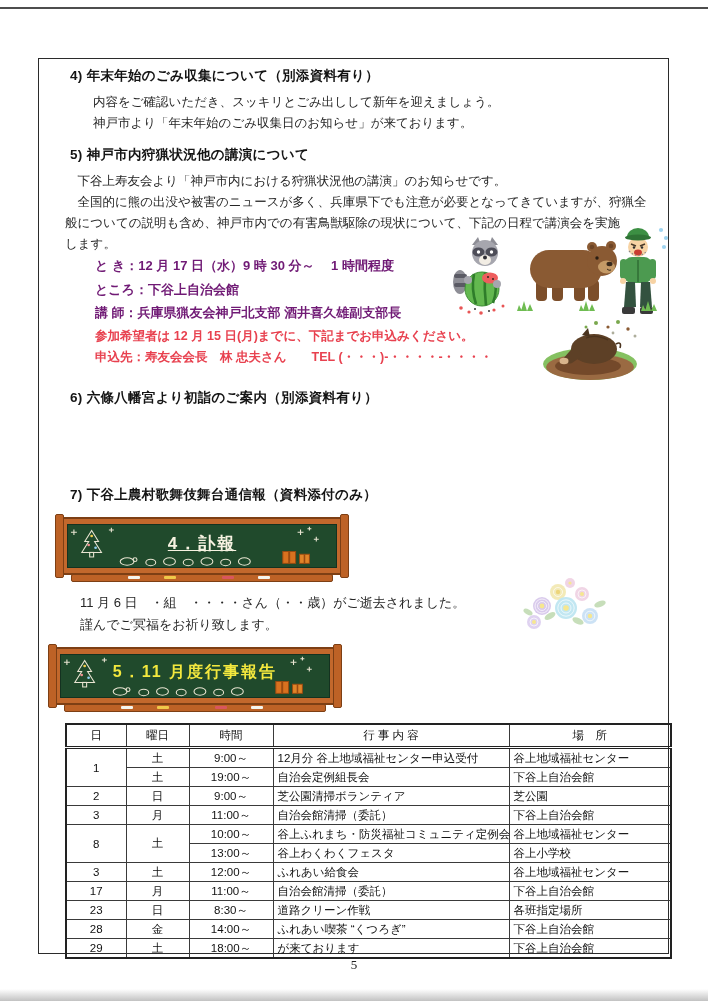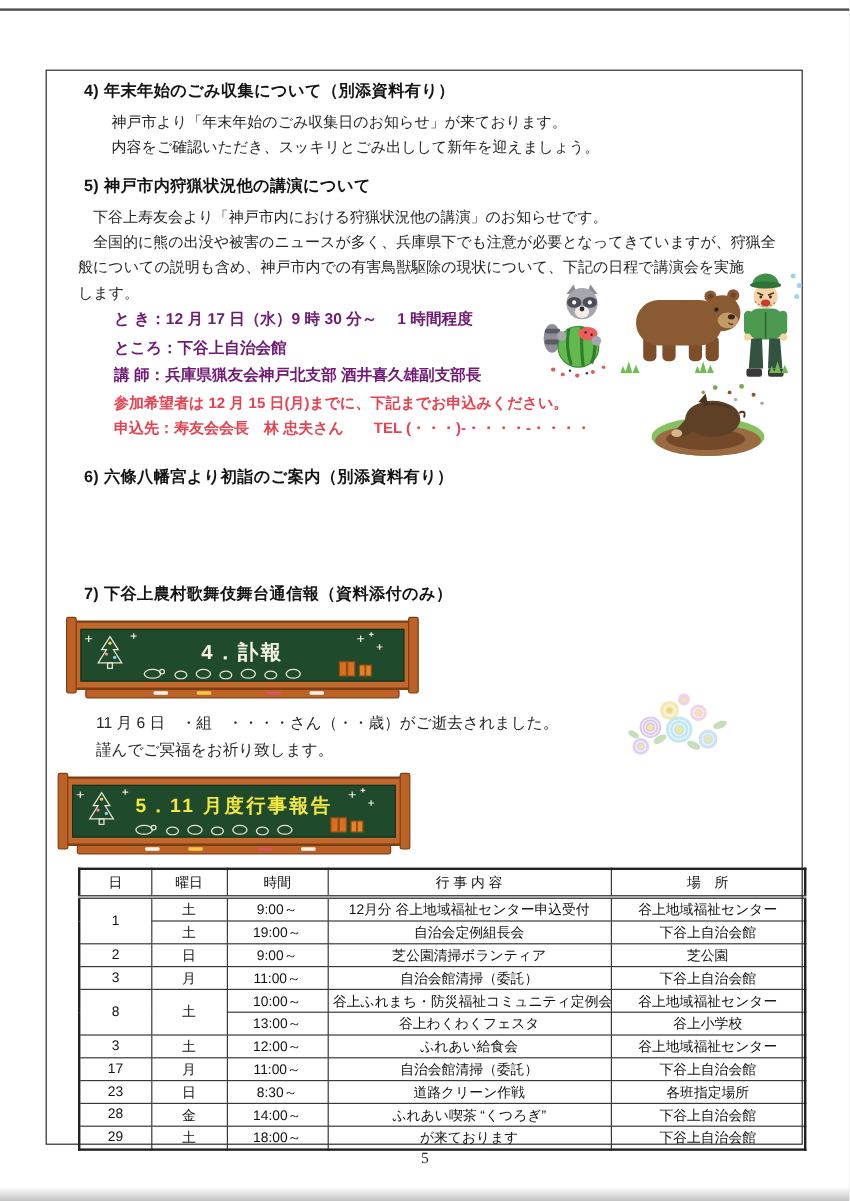--- a/index.html
+++ b/index.html
@@ -26,54 +26,54 @@
 
   
   .board{position:absolute;width:290px;}
   .board-frame{position:relative;height:58px;background:#c2682c;border:2px solid #7d3f14;
     border-radius:3px;box-sizing:border-box;padding:5px 8px;}
   .board-surface{position:relative;width:100%;height:100%;background:#204a2c;
     border:1px solid #143220;box-sizing:border-box;overflow:hidden;}
   .board-doodles{position:absolute;left:0;top:0;width:100%;height:100%;}
   .board-title{position:absolute;left:0;right:0;top:7px;text-align:center;
     font-size:17px;font-weight:bold;letter-spacing:2px;white-space:nowrap;}
-  .t-white{color:#f6f2e1;}
+  .t-white{color:#f6f2e1;text-decoration:underline;}
   .t-yellow{color:#f3e83e;}
   .board-post{position:absolute;top:-3px;width:9px;height:64px;background:#bd6226;
     border:1.5px solid #7d3f14;border-radius:2px;box-sizing:border-box;}
   .post-l{left:-2px;} .post-r{right:-2px;}
   .board-tray{position:relative;margin:-1px auto 0;width:262px;height:8px;
     background:#bd6226;border:1.5px solid #7d3f14;border-radius:2px;box-sizing:border-box;}
   .chalk{position:absolute;top:1px;height:3px;border-radius:1px;}
 
   
   table.report{position:absolute;left:65px;top:723px;width:605px;
     border-collapse:collapse;table-layout:fixed;font-size:11.5px;color:#111;
     border:2px solid #222;}
   table.report th,table.report td{border:1px solid #3a3a3a;padding:0 4px;
     height:18px;overflow:hidden;white-space:nowrap;font-weight:normal;
     vertical-align:middle;}
   table.report thead th{height:21px;text-align:center;border-bottom:3px double #222;}
   td.c-center{text-align:center;}
-  td.c-left{text-align:center;}
+  td.c-left{text-align:left;}
   .pageno{position:absolute;left:0;right:0;top:957px;text-align:center;
     font-family:"Liberation Serif","DejaVu Serif",serif;font-size:13px;color:#222;}
 </style>
 </head>
 <body>
 
 <div class="page">
 
   <div class="scan-top"></div>
   <div class="content-box"></div>
 
   <div class="sec-heading" style="left:70px;top:67px">4)  年末年始のごみ収集について（別添資料有り）</div>
   <div class="body-block" style="left:93px;top:92px">
+    <div>内容をご確認いただき、スッキリとごみ出しして新年を迎えましょう。</div>
     <div>神戸市より「年末年始のごみ収集日のお知らせ」が来ております。</div>
-    <div>内容をご確認いただき、スッキリとごみ出しして新年を迎えましょう。</div>
   </div>
 
   <div class="sec-heading" style="left:70px;top:146px">5)  神戸市内狩猟状況他の講演について</div>
   <div class="body-block" style="left:65px;top:171px">
     <div>　下谷上寿友会より「神戸市内における狩猟状況他の講演」のお知らせです。</div>
     <div>　全国的に熊の出没や被害のニュースが多く、兵庫県下でも注意が必要となってきていますが、狩猟全</div>
     <div>般についての説明も含め、神戸市内での有害鳥獣駆除の現状について、下記の日程で講演会を実施</div>
     <div>します。</div>
   </div>
   <div class="blue-block" style="left:95px;top:254px">

